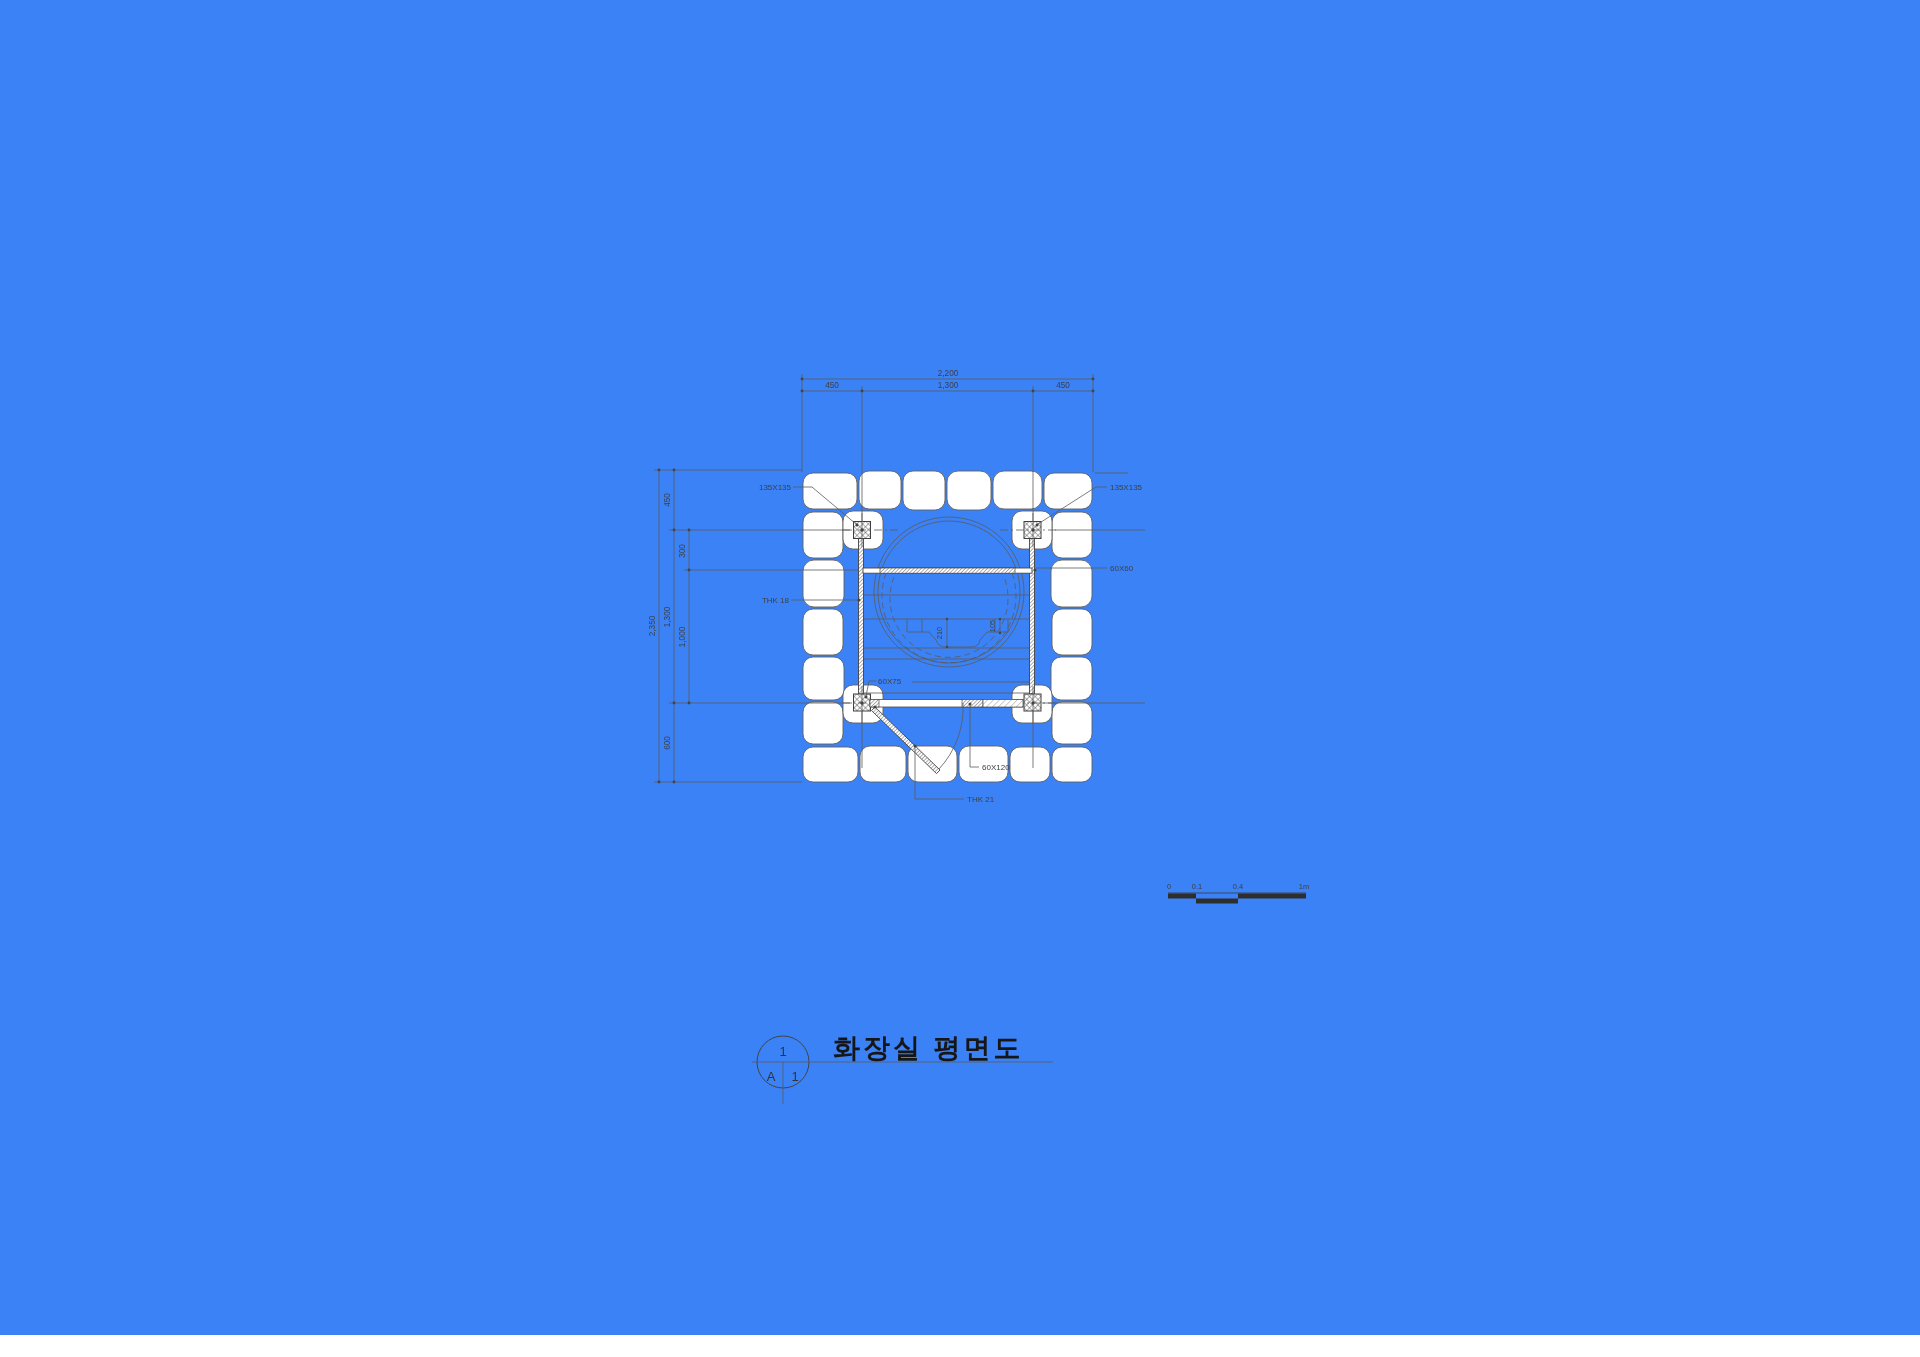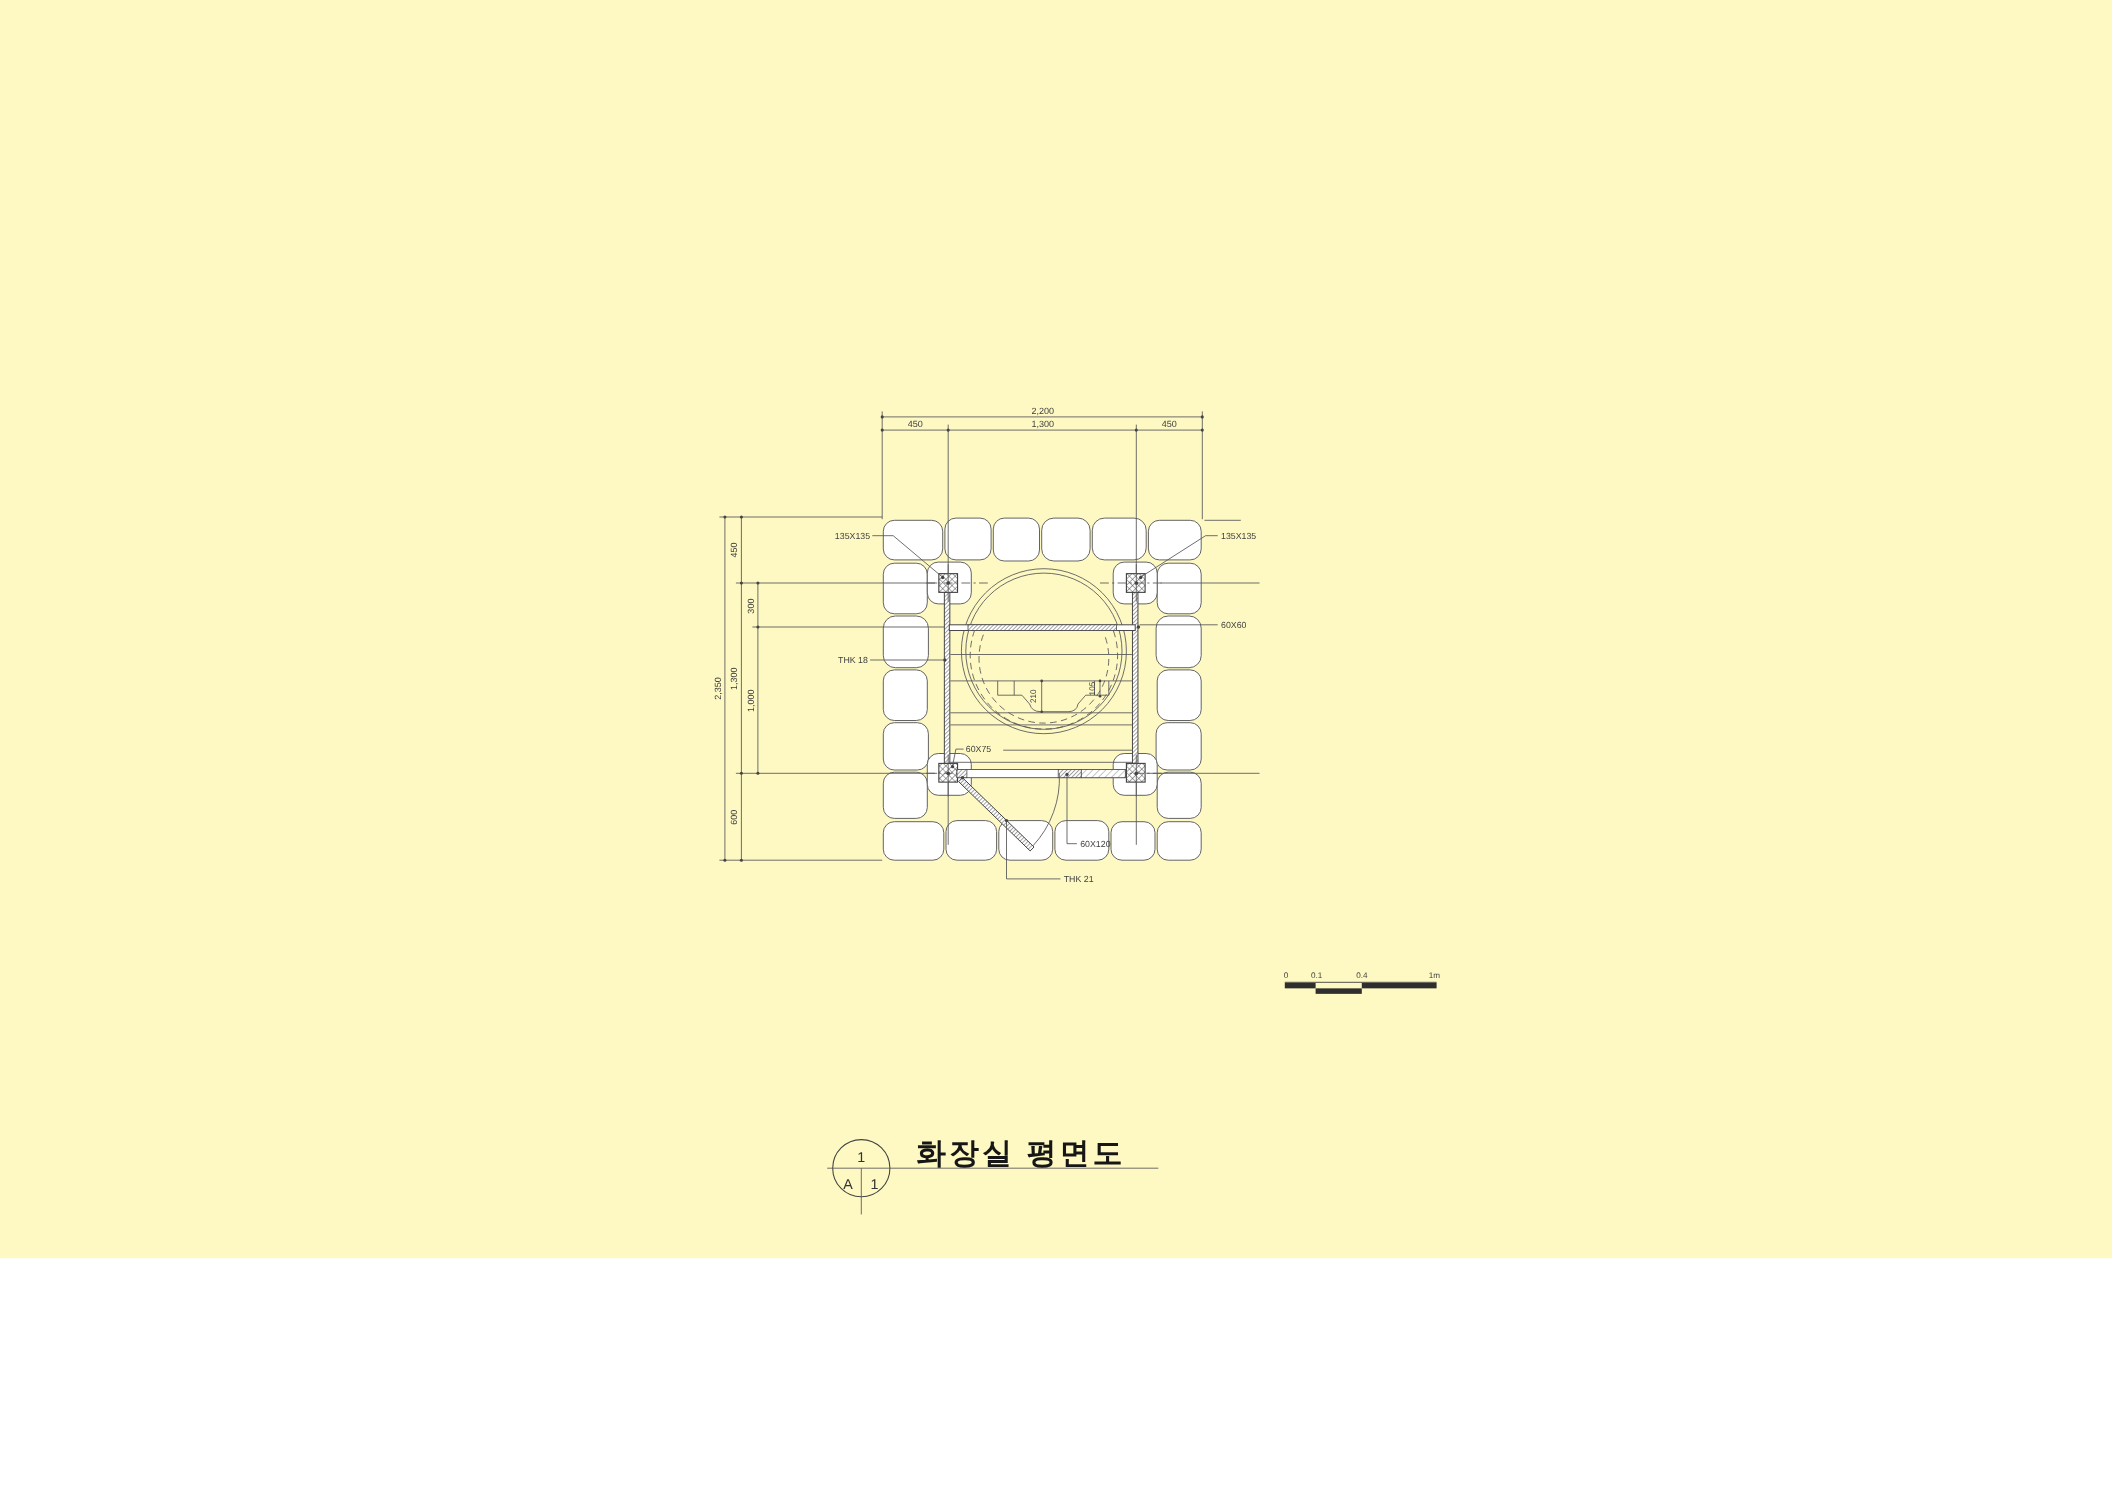--- a/index.html
+++ b/index.html
@@ -1,16 +1,16 @@
 <!DOCTYPE html>
 <html><head>
 <meta charset="utf-8">
 <style>
   html,body{margin:0;padding:0;background:#ffffff;}
-  .sheet{position:relative;width:1920px;height:1144px;background:#fef9c3;overflow:hidden;}
+  .sheet{position:relative;width:1920px;height:1335px;background:#3b82f6;overflow:hidden;}
   svg{display:block;}
   svg text{font-family:"Liberation Sans","DejaVu Sans",sans-serif;fill:#3f3f3f;}
   .dim{font-size:8.2px;}
   .ctr{font-size:7.4px;}
   .lbl{font-size:8px;}
   .sc{font-size:7.4px;}
   .callout-txt{font-size:13px;fill:#333;}
   .plan-title{font-size:27px;font-weight:bold;fill:#161616;letter-spacing:3px;}
   .thin{stroke:#5a5a5a;stroke-width:0.8;fill:none;}
   .obj{stroke:#444;stroke-width:1;fill:none;}

